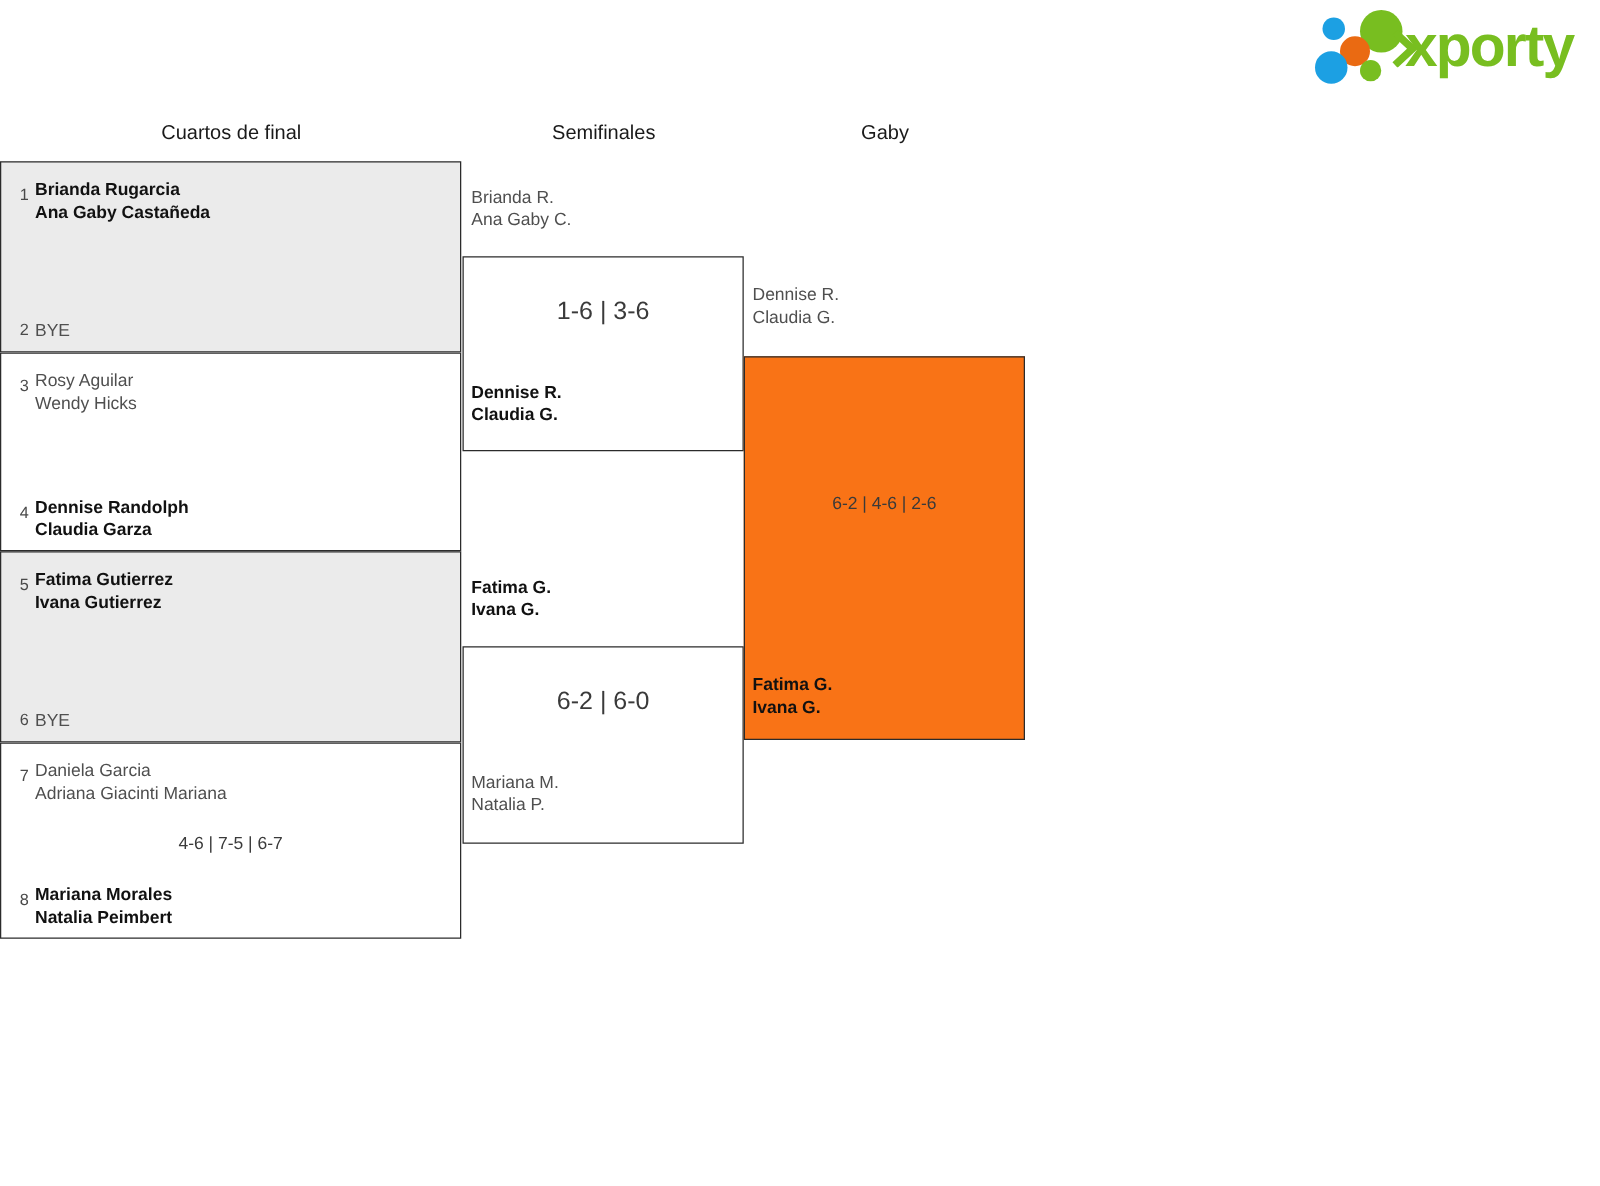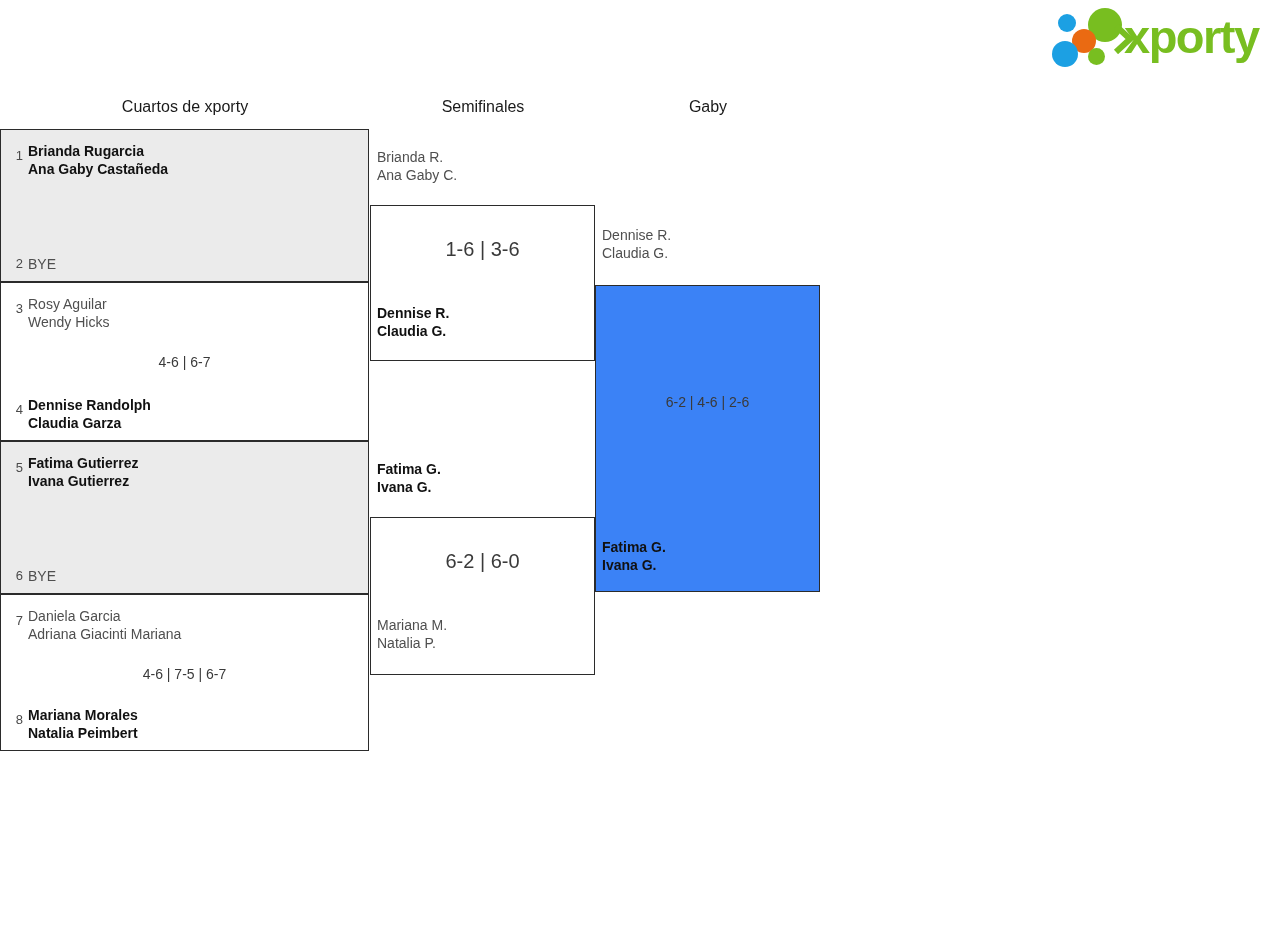--- a/index.html
+++ b/index.html
@@ -151,21 +151,21 @@
     text-align: center;
     font-size: 20px;
     color: #3a3a3a;
   }
 
   
   #final-box {
     position: absolute;
     border: 1px solid #2b2b2b;
     box-sizing: border-box;
-    background: #3b82f6;
+    background: #f97316;
   }
   #final-score {
     position: absolute;
     left: 0; width: 100%;
     text-align: center;
     font-size: 14px;
     color: #3a3a3a;
   }
 
   
@@ -191,21 +191,21 @@
       <span class="dot dot-blue-lg"></span>
       <span class="dot dot-green-sm"></span>
     </div>
     <svg id="logo-chevron" viewBox="0 0 24 30">
       <path d="M6 2 L20 15 L6 28" fill="none" stroke="#78be20" stroke-width="6" stroke-linecap="butt" stroke-linejoin="miter"></path>
     </svg>
     <div id="logo-word">xporty</div>
   </div>
 </div>
 
-<div class="round-header" id="round-qf">Cuartos de xporty</div>
+<div class="round-header" id="round-qf">Cuartos de final</div>
 <div class="round-header" id="round-sf">Semifinales</div>
 <div class="round-header" id="round-f">Gaby</div>
 
 <div id="bracket">
 
   <div class="qf-block shaded" style="top:129px; height:153px;">
     <div class="qf-top">
       <span class="seed">1</span>
       <span class="team winner">
         <span class="team-line">Brianda Rugarcia</span><br>
@@ -222,21 +222,20 @@
   </div>
 
   <div class="qf-block" style="top:282px; height:159px;">
     <div class="qf-top">
       <span class="seed">3</span>
       <span class="team">
         <span class="team-line">Rosy Aguilar</span><br>
         <span class="team-line">Wendy Hicks</span>
       </span>
     </div>
-    <div class="qf-score" style="top:71px;">4-6 | 6-7</div>
     <div class="qf-bottom">
       <span class="seed">4</span>
       <span class="team winner">
         <span class="team-line">Dennise Randolph</span><br>
         <span class="team-line">Claudia Garza</span>
       </span>
     </div>
   </div>
 
   <div class="qf-block shaded" style="top:441px; height:153px;">

